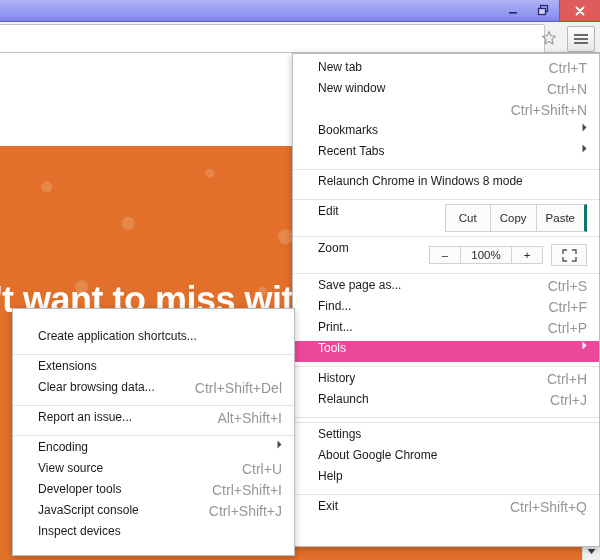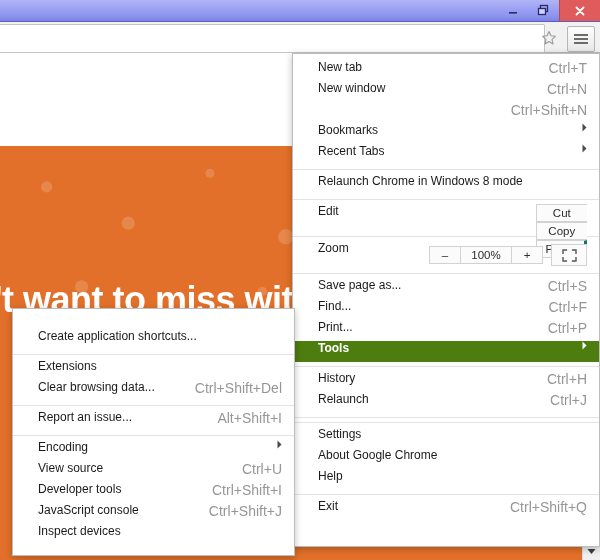--- a/index.html
+++ b/index.html
@@ -153,28 +153,28 @@
     white-space: nowrap;
     cursor: default;
   }
   .mi .lbl { flex: 0 0 auto; }
   .mi .accel {
     margin-left: auto; color: #969696; font-size: 14px; padding-left: 18px;
   }
   .mi .caret {
     margin-left: auto; color: #555; font-size: 9px; padding-left: 18px;
   }
-  .mi.sel { background: #4d7c0f; color: #ffffff; font-weight: bold; }
+  .mi.sel { background: #ec4899; color: #ffffff; }
   .mi.sel .caret { color: #ffffff; }
 
   .sep { height: 1px; background: #e3e3e3; margin: 4px 0; }
 
   
   .mi.row { height: 28px; }
-  .btngroup { margin-left: auto; display: flex; align-items: stretch; flex-direction: column; }
+  .btngroup { margin-left: auto; display: flex; align-items: stretch; }
   .btngroup .b {
     border: 1px solid #d2d2d2; border-right: none;
     background: #fbfbfb;
     padding: 2px 9px; font-size: 11.5px; color: #2b2b2b;
     display: flex; align-items: center; justify-content: center;
     min-width: 26px;
   }
   .btngroup .b:last-child { border-right: 3px solid #0f766e; }
 
   

